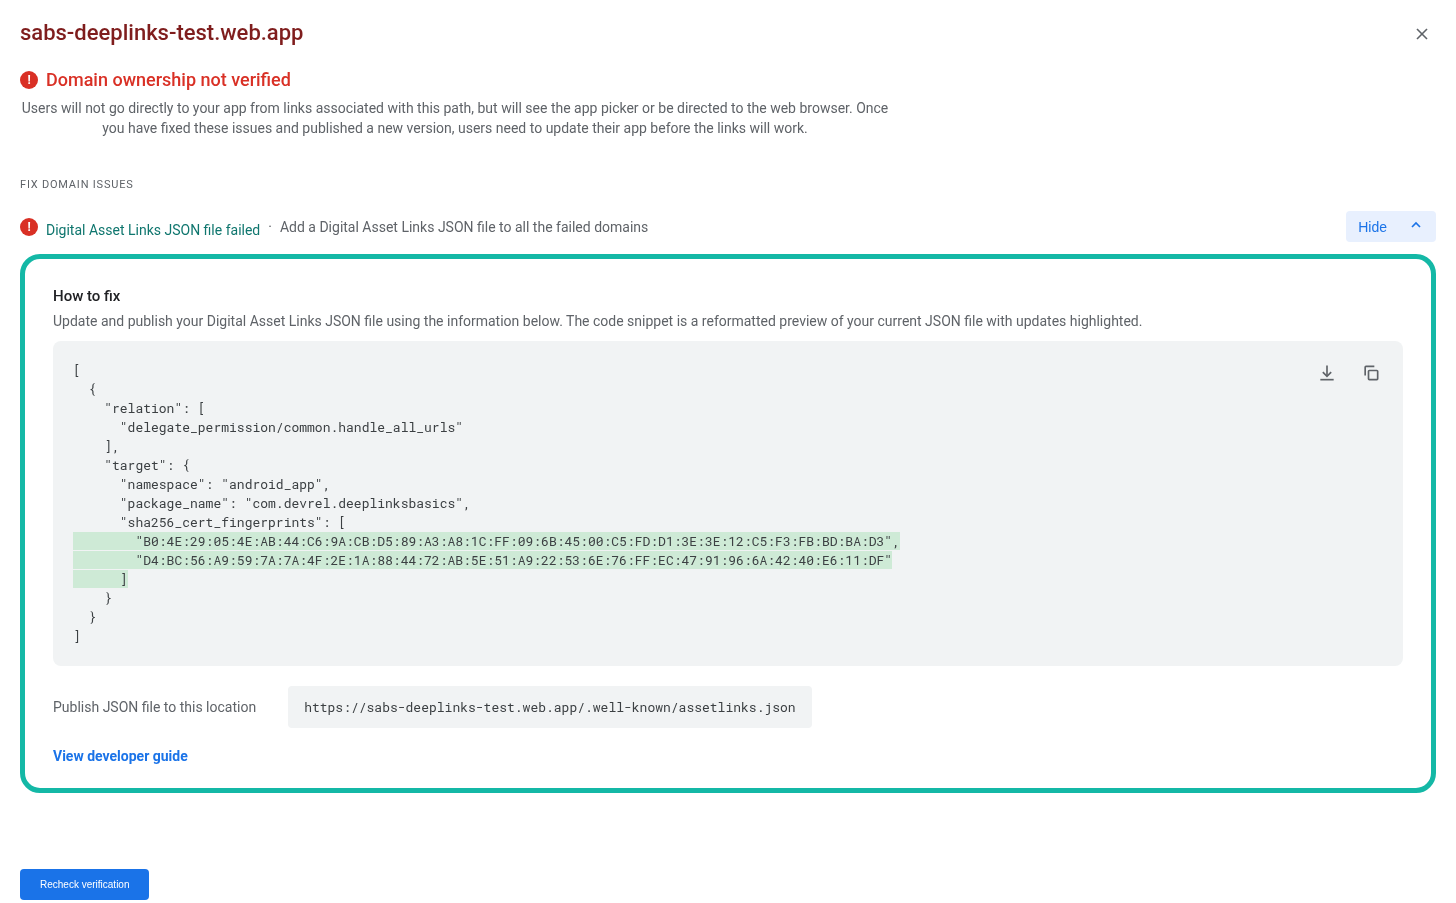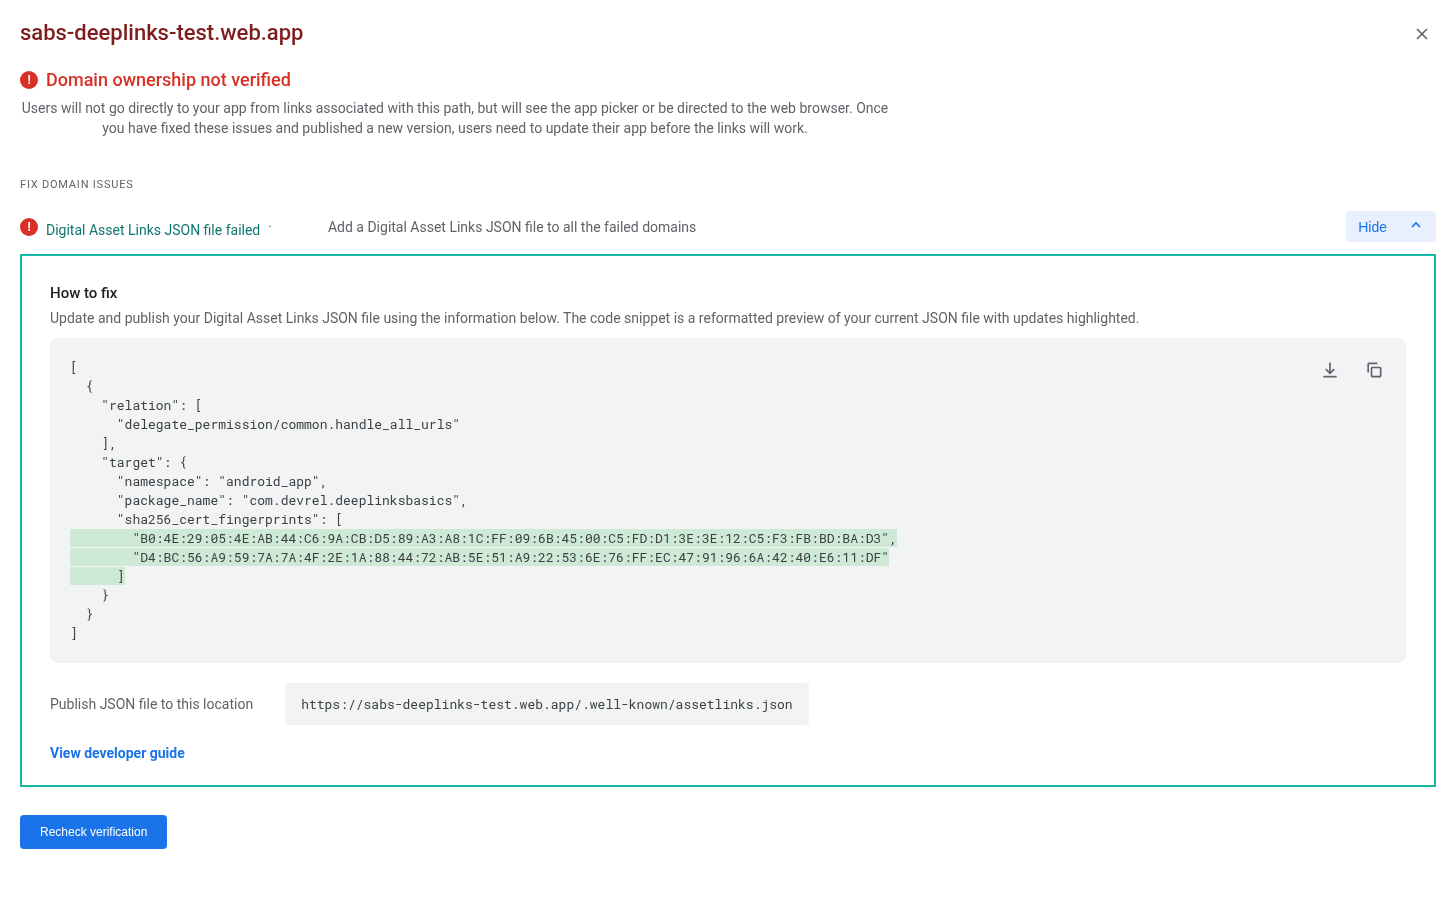--- a/index.html
+++ b/index.html
@@ -12,41 +12,41 @@
     .error-row { display: flex; align-items: center; gap: 8px; margin-bottom: 8px; }
     .error-icon { width: 18px; height: 18px; background: #d93025; border-radius: 50%; display: inline-flex; align-items: center; justify-content: center; color: #fff; font-size: 12px; font-weight: bold; flex-shrink: 0; }
     .error-title { color: #d93025; font-size: 18px; font-weight: 500; }
     .error-desc { color: #5f6368; font-size: 14px; line-height: 20px; max-width: 870px; margin-bottom: 40px; text-align: center; }
     
     .section-label { color: #5f6368; font-size: 11px; font-weight: 400; letter-spacing: 0.8px; text-transform: uppercase; margin-bottom: 20px; }
     
     .issue-row { display: flex; align-items: center; gap: 8px; margin-bottom: 12px; }
     .issue-title { font-weight: 400; color: #0f766e; margin-top: 6px; }
     .issue-dot { color: #5f6368; }
-    .issue-subtitle { color: #5f6368; margin-left: 48px; }
+    .issue-subtitle { color: #5f6368; }
     .spacer { flex: 1; }
     .hide-btn { background: #e8f0fe; border: none; border-radius: 4px; padding: 6px 12px; color: #1a73e8; font-weight: 500; font-size: 14px; cursor: pointer; display: inline-flex; align-items: center; gap: 21px; }
     
-    .fix-card { border: 2px solid #14b8a6; border-radius: 0; padding: 28px 28px 24px 28px; margin-bottom: 28px; }
+    .fix-card { border: 5px solid #14b8a6; border-radius: 20px; padding: 28px 28px 24px 28px; margin-bottom: 28px; }
     .fix-title { font-size: 15px; font-weight: 500; color: #202124; margin-bottom: 8px; }
     .fix-desc { color: #5f6368; font-size: 14px; margin-bottom: 12px; }
     
     .code-block { background: #f1f3f4; border-radius: 8px; padding: 20px; position: relative; margin-bottom: 20px; }
     .code-actions { position: absolute; top: 16px; right: 16px; display: flex; gap: 12px; }
     .icon-btn { background: none; border: none; cursor: pointer; padding: 6px; color: #5f6368; display: inline-flex; }
     pre { font-family: 'Roboto Mono', Menlo, Consolas, monospace; font-size: 13px; line-height: 19px; white-space: pre; color: #3c4043; overflow-x: auto; }
     .hl { background: #ceead6; }
     
     .publish-row { display: flex; align-items: center; gap: 32px; margin-bottom: 20px; }
     .publish-label { color: #5f6368; font-size: 14px; }
     .publish-url { background: #f1f3f4; border-radius: 4px; padding: 12px 16px; font-family: 'Roboto Mono', Menlo, Consolas, monospace; font-size: 13px; color: #3c4043; }
     
     .link { color: #1a73e8; font-size: 14px; font-weight: 700; cursor: pointer; text-decoration: none; }
     
-    .recheck-btn { background: #1a73e8; color: #fff; border: none; border-radius: 4px; padding: 10px 20px; font-size: 12px; font-weight: 500; cursor: pointer; }
+    .recheck-btn { background: #1a73e8; color: #fff; border: none; border-radius: 4px; padding: 10px 20px; font-size: 10px; font-weight: 500; cursor: pointer; margin-top: 48px; }
   </style>
 </head>
 <body>
 
 
 
 <div class="header-row">
   <h1 class="page-title">sabs-deeplinks-test.web.app</h1>
   <button class="close-btn">
     <span>

